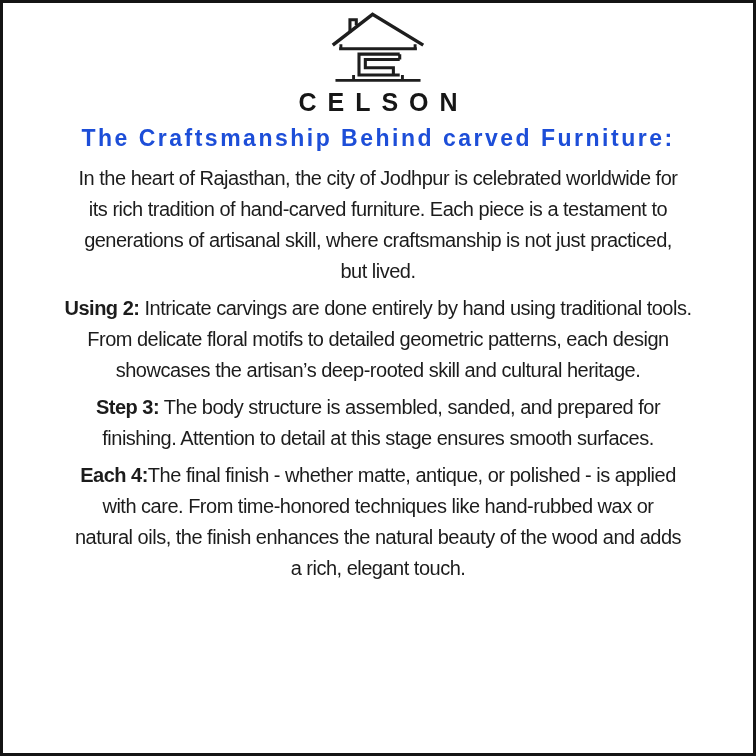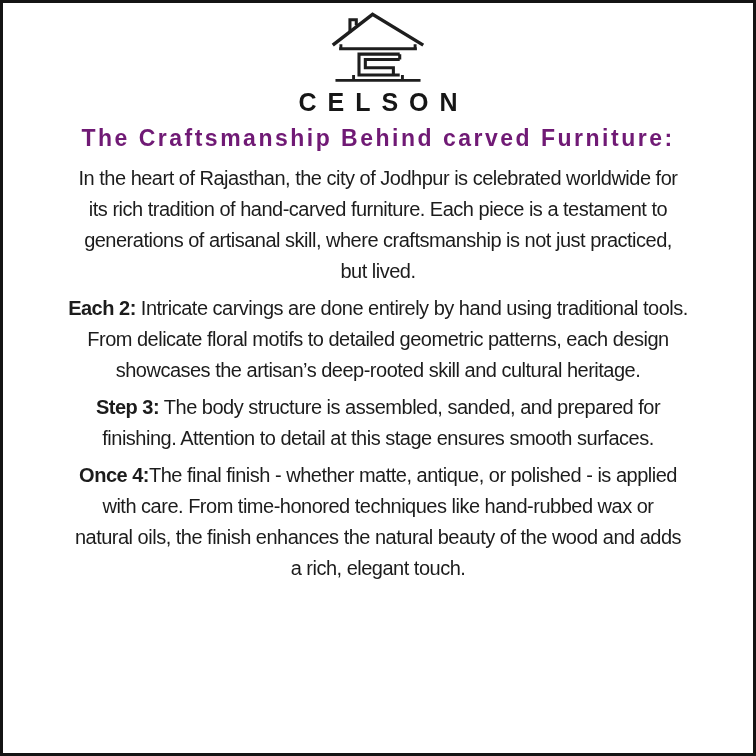--- a/index.html
+++ b/index.html
@@ -22,21 +22,21 @@
     letter-spacing: 11px;
     padding-left: 11px; 
     color: #161616;
   }
   .headline {
     margin: 7px 0 11px;
     text-align: center;
     font-size: 23px;
     font-weight: 700;
     letter-spacing: 2.5px;
-    color: #701a75;
+    color: #1d4ed8;
   }
   .content { margin-top: 9px; padding: 0 4px; }
   .para {
     margin: 6px 0 0;
     text-align: center;
     font-size: 20px;
     line-height: 31px;
     letter-spacing: -0.5px;
     white-space: pre-line;
   }
@@ -66,25 +66,25 @@
 
 <h2 class="headline">The Craftsmanship Behind carved Furniture:</h2>
 
 <div class="content">
   <p class="para">In the heart of Rajasthan, the city of Jodhpur is celebrated worldwide for
 its rich tradition of hand-carved furniture. Each piece is a testament to
 generations of artisanal skill, where craftsmanship is not just practiced,
 but lived.</p>
 
 
-  <p class="para"><b class="step-label">Each 2:</b><span> Intricate carvings are done entirely by hand using traditional tools.
+  <p class="para"><b class="step-label">Using 2:</b><span> Intricate carvings are done entirely by hand using traditional tools.
 From delicate floral motifs to detailed geometric patterns, each design
 showcases the artisan’s deep-rooted skill and cultural heritage.</span></p>
 
   <p class="para"><b class="step-label">Step 3:</b><span> The body structure is assembled, sanded, and prepared for
 finishing. Attention to detail at this stage ensures smooth surfaces.</span></p>
 
-  <p class="para"><b class="step-label">Once 4:</b><span>The final finish - whether matte, antique, or polished - is applied
+  <p class="para"><b class="step-label">Each 4:</b><span>The final finish - whether matte, antique, or polished - is applied
 with care. From time-honored techniques like hand-rubbed wax or
 natural oils, the finish enhances the natural beauty of the wood and adds
 a rich, elegant touch.</span></p>
 
 </div>
 
 </body></html>

